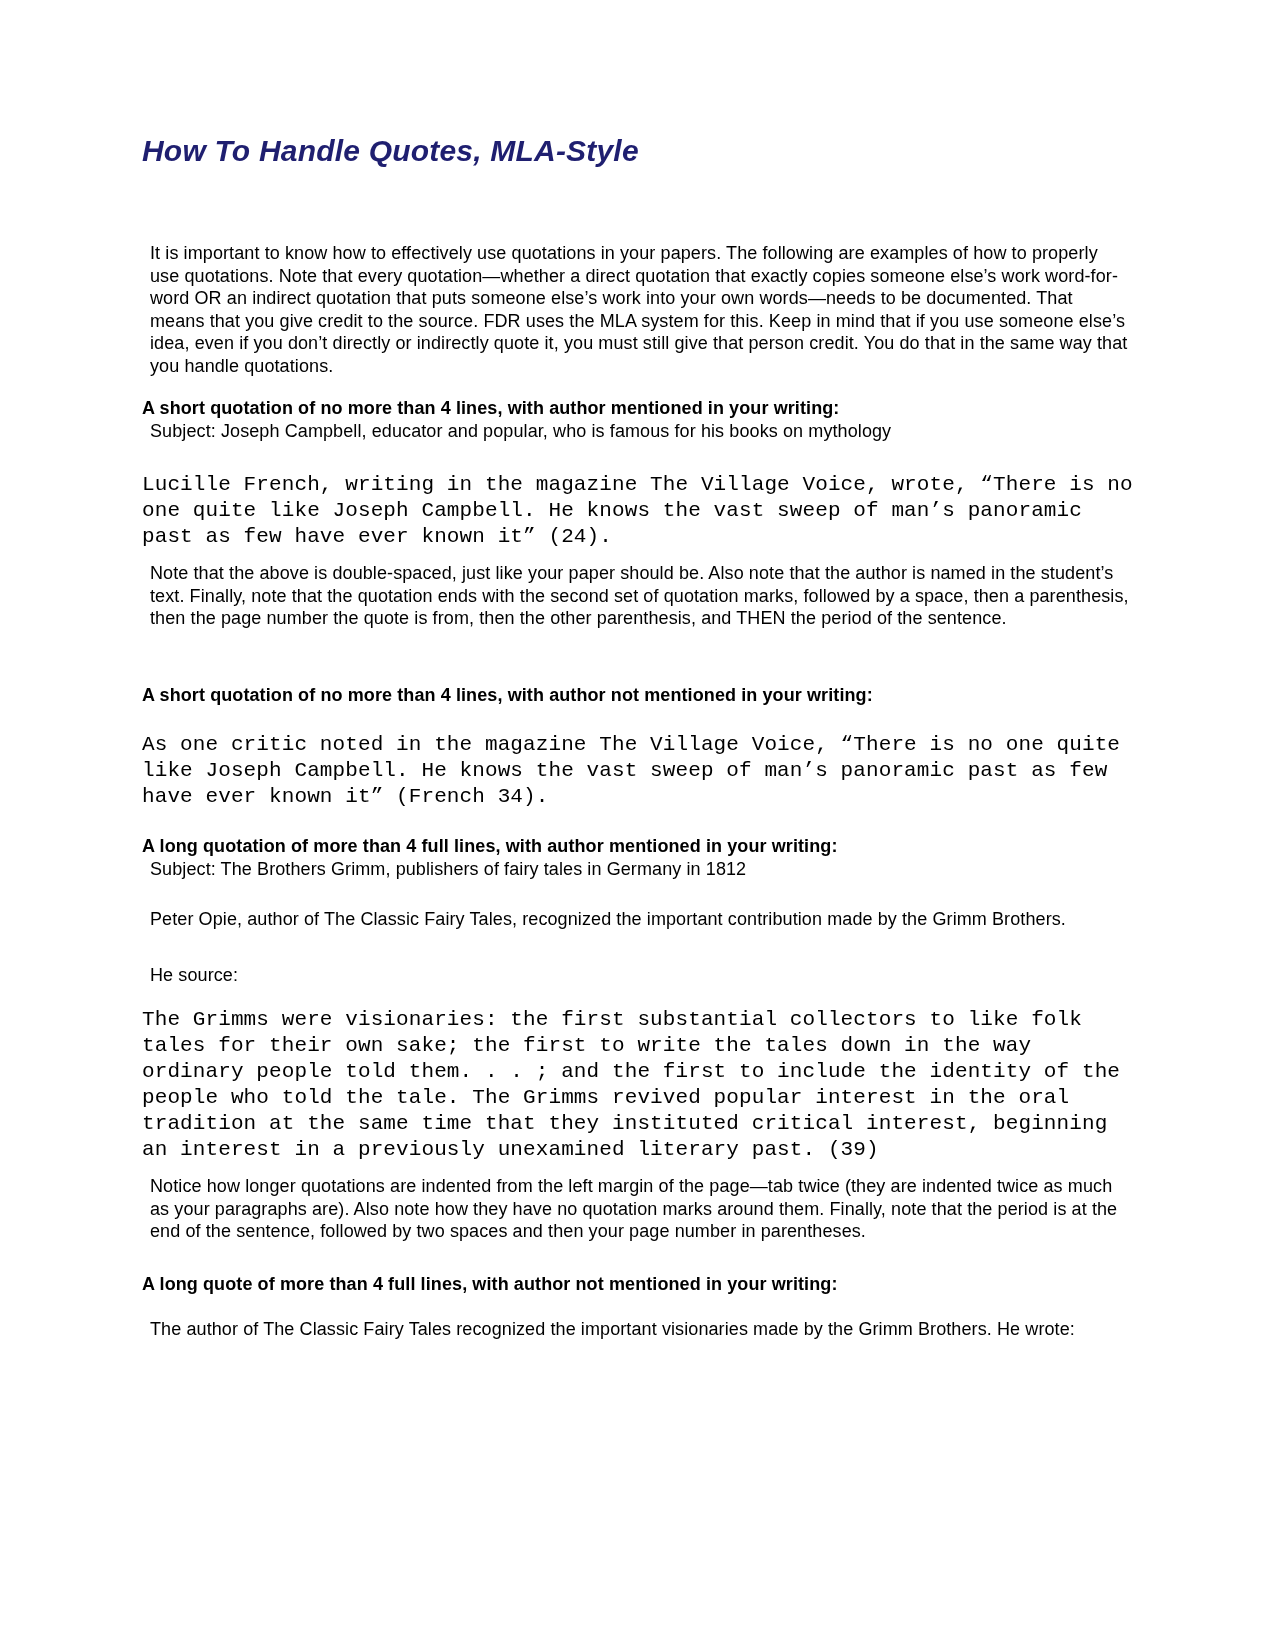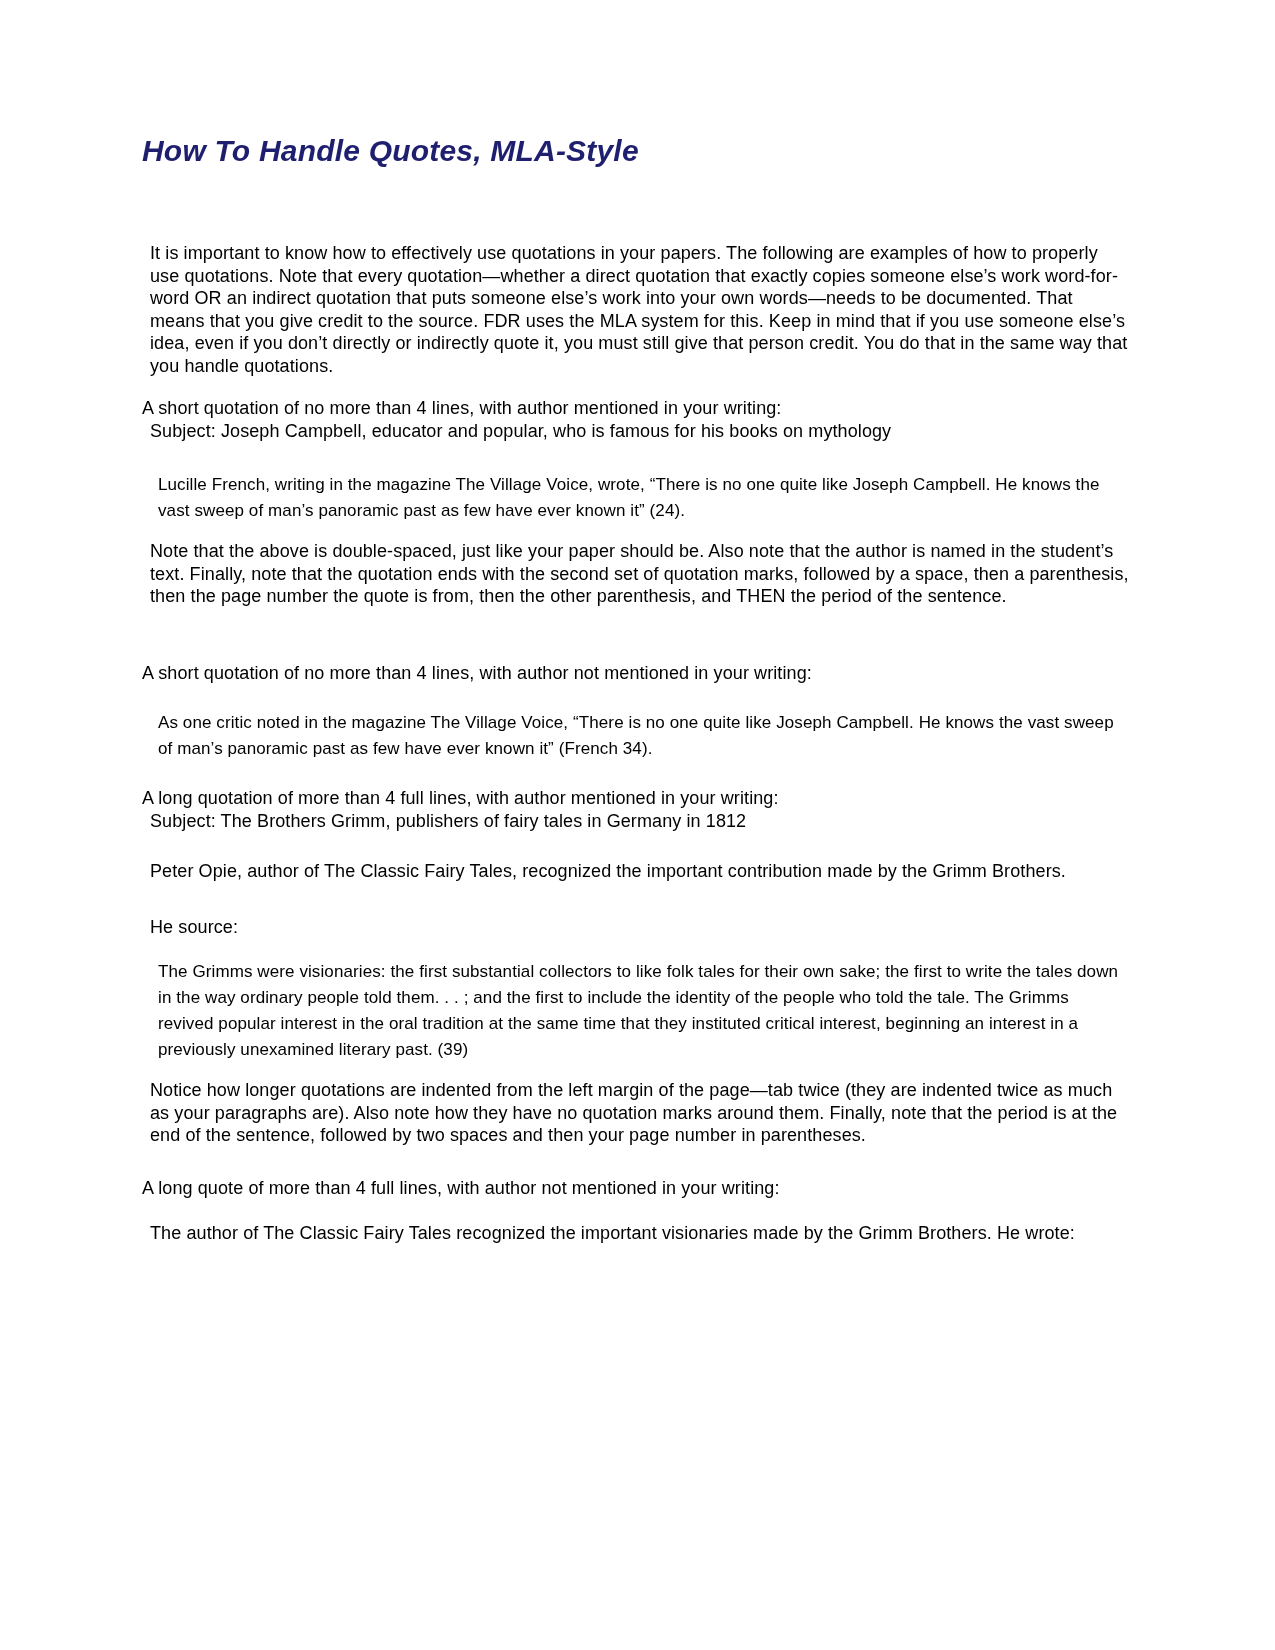--- a/index.html
+++ b/index.html
@@ -32,29 +32,29 @@
     margin: 8px;
     font-size: 18px;
     line-height: 22.5px;
     letter-spacing: 0.1px;
   }
   .intro        { margin-top: 72px; }
   .heading {
     margin: 0;
     font-size: 18px;
     line-height: 22.5px;
-    font-weight: normal;
+    font-weight: bold;
     letter-spacing: 0.1px;
   }
   .heading-1    { margin-top: 20px; }
   .subject-line { margin-top: 0; }
   .quote-serif {
-    margin: 16px;
-    font-family: Liberation Sans, sans-serif;
-    font-size: 17px;
+    margin: 0;
+    font-family: Liberation Mono, monospace;
+    font-size: 21px;
     line-height: 26px;
     letter-spacing: 0.1px;
   }
   .quote-1      { margin-top: 30px; }
   .note-1       { margin-top: 12px; }
   .heading-2    { margin-top: 54px; }
   .quote-2      { margin-top: 26px; }
   .note-2       { margin-top: 12px; }
   .heading-3    { margin-top: 25px; }
   .lead-1       { margin-top: 28px; }

